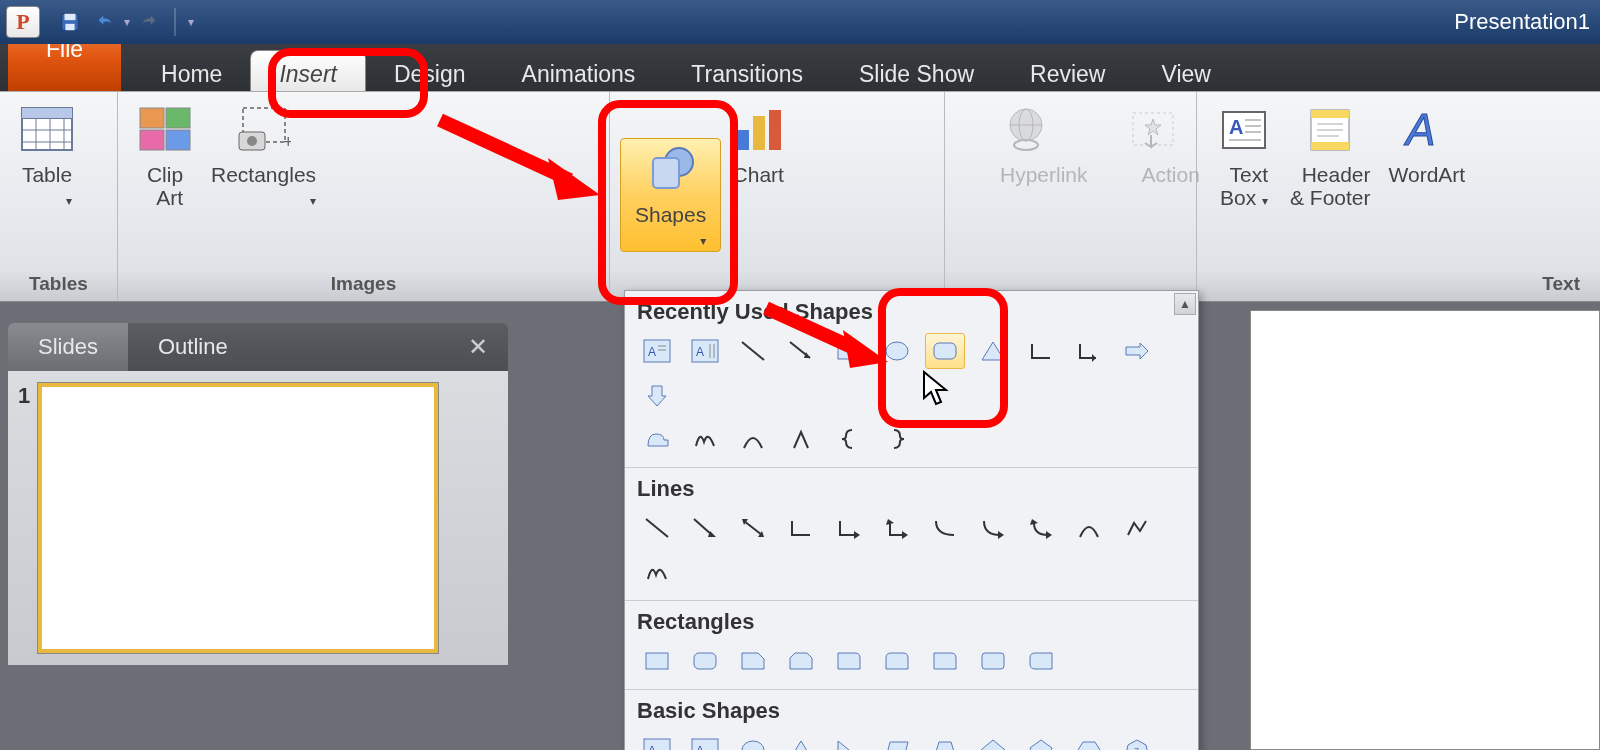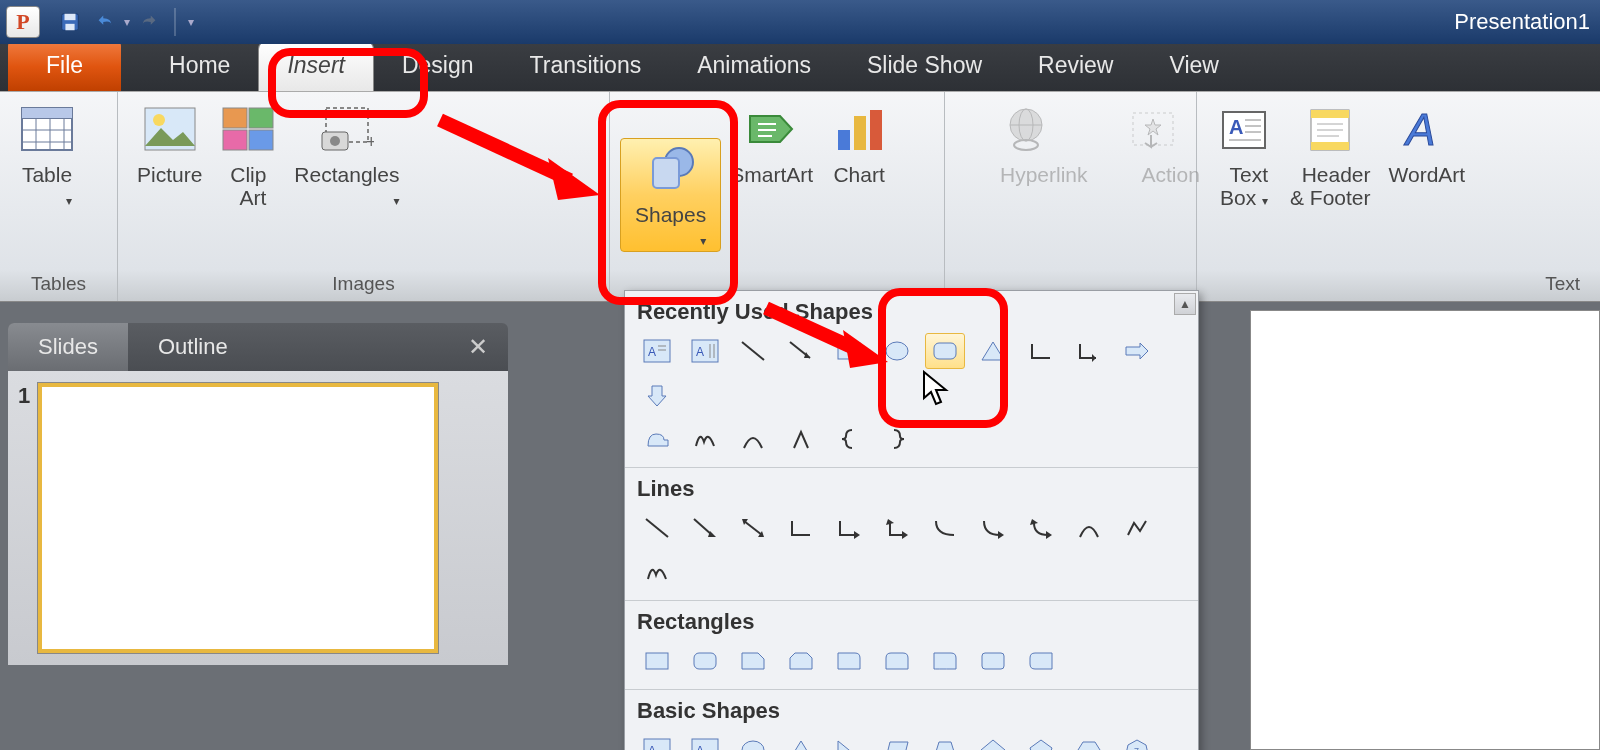--- a/index.html
+++ b/index.html
@@ -8,29 +8,29 @@
 
 .titlebar { height:44px; background:linear-gradient(#3a5a8a,#2a4a7a 50%,#1a3a6a); display:flex; align-items:center; padding:0 6px; position:relative; }
 .app-icon { width:34px; height:32px; background:linear-gradient(#fff,#e8e8e8); border:1px solid #888; border-radius:4px; display:flex; align-items:center; justify-content:center; margin-right:12px; }
 .app-icon span { color:#d24726; font-weight:bold; font-size:22px; font-family:Georgia,serif; }
 .qat-btn { width:28px; height:28px; margin:0 4px; display:flex; align-items:center; justify-content:center; }
 .qat-sep { width:2px; height:28px; background:rgba(255,255,255,.2); margin:0 8px; }
 .title-text { position:absolute; right:10px; color:#fff; font-size:22px; font-weight:500; }
 
 
 .tabrow { height:48px; background:linear-gradient(#3a3d42,#2d3035); display:flex; align-items:flex-end; padding-left:8px; border-bottom:1px solid #aaa; }
-.tab { padding:10px 28px 12px; color:#e8e8e8; font-size:23px; cursor:pointer; }
-.tab.file { background:linear-gradient(#f07b3f,#e05510 50%,#c04000); color:#fff; border-radius:4px 4px 0 0; margin-right:20px; padding:10px 38px 12px; }
+.tab { padding:10px 28px 3px; color:#e8e8e8; font-size:23px; cursor:pointer; }
+.tab.file { background:linear-gradient(#f07b3f,#e05510 50%,#c04000); color:#fff; border-radius:4px 4px 0 0; margin-right:12px; padding:10px 38px 28px; }
 .tab.active { background:linear-gradient(#fff,#e8e8e8); color:#444; border-radius:8px 8px 0 0; border:1px solid #888; border-bottom:none;font-style:italic; }
 
 
 .ribbon { height:210px; background:linear-gradient(#f5f6f8,#dfe3e8 85%,#c8ccd0); display:flex; border-bottom:1px solid #888; }
 .group { border-right:1px solid #b8bcc0; display:flex; flex-direction:column; height:100%; }
 .group-body { flex:1; display:flex; align-items:flex-start; padding:6px 10px 0; }
-.group-label { text-align:center; font-size:19px; color:#555; padding:4px 0 6px; }
+.group-label { text-align:center; font-size:19px; color:#555; padding:4px 0 6px;font-weight:bold; }
 .rbtn { display:flex; flex-direction:column; align-items:center; padding:2px 8px; cursor:pointer; border:1px solid transparent; border-radius:4px; }
 .rbtn.highlighted { background:linear-gradient(#fff0b0,#ffd060 50%,#ffc030); border:1px solid #d8a020;margin-top:40px; }
 .rbtn .lbl { font-size:21px; color:#444; margin-top:6px; text-align:right; line-height:1.1; }
 .rbtn .lbl.grey { color:#888;margin-left:36px; }
 .ico { width:56px; height:56px; display:flex; align-items:center; justify-content:center; }
 
 
 .sidepanel { position:absolute; left:8px; top:323px; width:500px; }
 .side-tabs { display:flex; background:linear-gradient(#5a5d62,#4a4d52); height:48px; align-items:center; border-radius:6px 6px 0 0; }
 .side-tab { padding:0 30px; font-size:22px; color:#e8e8e8; height:100%; display:flex; align-items:center; cursor:pointer; }
@@ -88,22 +88,22 @@
   <div class="qat-sep"></div>
   <span style="color:#aac;font-size:12px;margin-left:4px">▾</span>
   <div class="title-text">Presentation1</div>
 </div>
 
 <div class="tabrow">
   <div class="tab file">File</div>
   <div class="tab">Home</div>
   <div class="tab active">Insert</div>
   <div class="tab">Design</div>
+  <div class="tab">Animations</div>
   <div class="tab">Transitions</div>
-  <div class="tab">Animations</div>
   <div class="tab">Slide Show</div>
   <div class="tab">Review</div>
   <div class="tab">View</div>
 </div>
 
 <div class="ribbon">
 
   <div class="group" style="width:118px">
     <div class="group-body">
       <div class="rbtn">
@@ -123,30 +123,20 @@
       </div>
     </div>
     <div class="group-label">Tables</div>
   </div>
 
   <div class="group" style="width:492px">
     <div class="group-body">
       <div class="rbtn">
         <div class="ico">
           <svg width="54" height="46">
-              <rect x="2" y="2" width="50" height="42" fill="#d8e8f8" stroke="#888"></rect>
-              <circle cx="16" cy="14" r="6" fill="#f8d860"></circle>
-              <path d="M2 40 L18 22 L30 34 L40 26 L52 40 Z" fill="#7a9a5a"></path>
-            </svg>
-        </div>
-        <div class="lbl">Picture</div>
-      </div>
-      <div class="rbtn">
-        <div class="ico">
-          <svg width="54" height="46">
               <rect x="2" y="2" width="24" height="20" fill="#e89850" stroke="#888"></rect>
               <rect x="28" y="2" width="24" height="20" fill="#6ab86a" stroke="#888"></rect>
               <rect x="2" y="24" width="24" height="20" fill="#e86aa8" stroke="#888"></rect>
               <rect x="28" y="24" width="24" height="20" fill="#6a9ae8" stroke="#888"></rect>
             </svg>
         </div>
         <div class="lbl" style="white-space:pre-line">Clip
 Art</div>
       </div>
       <div class="rbtn">
@@ -167,31 +157,20 @@
   <div class="group" style="width:335px;border-right:1px solid #b8bcc0">
     <div class="group-body">
       <div class="rbtn highlighted" style="padding:2px 14px">
         <div class="ico">
           <svg width="56" height="50">
               <circle cx="36" cy="18" r="14" fill="#9ab8e8" stroke="#5a7ab8" stroke-width="2"></circle>
               <rect x="10" y="14" width="26" height="30" rx="4" fill="#c8d8f0" stroke="#7a9ad8" stroke-width="2"></rect>
             </svg>
         </div>
         <div class="lbl"><span>Shapes</span><br><span style="font-size:12px">▾</span></div>
-      </div>
-      <div class="rbtn">
-        <div class="ico">
-          <svg width="56" height="46">
-              <path d="M6 10 L36 10 L48 23 L36 36 L6 36 Z" fill="#6ab86a" stroke="#3a8a3a" stroke-width="2"></path>
-              <line x1="14" y1="18" x2="32" y2="18" stroke="#fff" stroke-width="2"></line>
-              <line x1="14" y1="24" x2="32" y2="24" stroke="#fff" stroke-width="2"></line>
-              <line x1="14" y1="30" x2="28" y2="30" stroke="#fff" stroke-width="2"></line>
-            </svg>
-        </div>
-        <div class="lbl">SmartArt</div>
       </div>
       <div class="rbtn">
         <div class="ico">
           <svg width="54" height="46">
               <rect x="6" y="24" width="12" height="20" fill="#4a7ad8"></rect>
               <rect x="22" y="10" width="12" height="34" fill="#e8b840"></rect>
               <rect x="38" y="4" width="12" height="40" fill="#d85a3a"></rect>
             </svg>
         </div>
         <div class="lbl">Chart</div>

